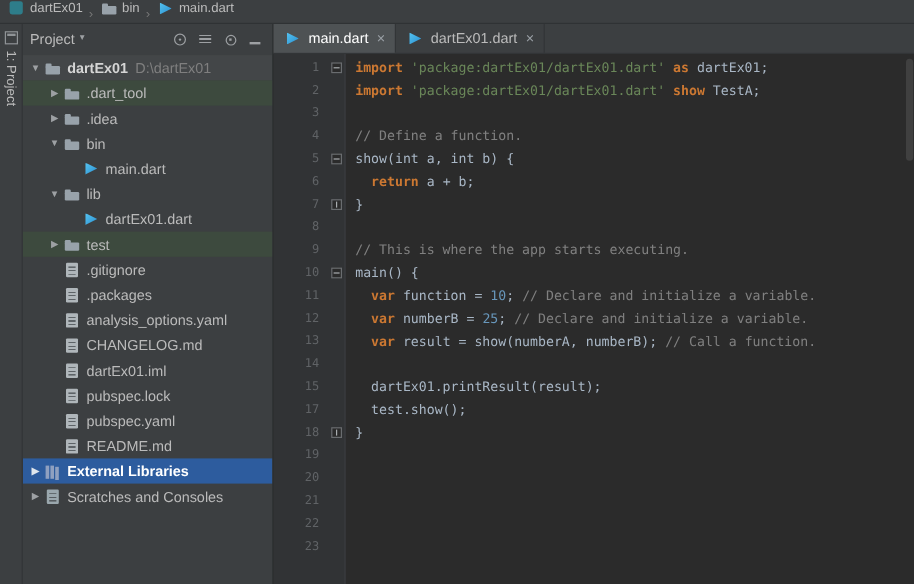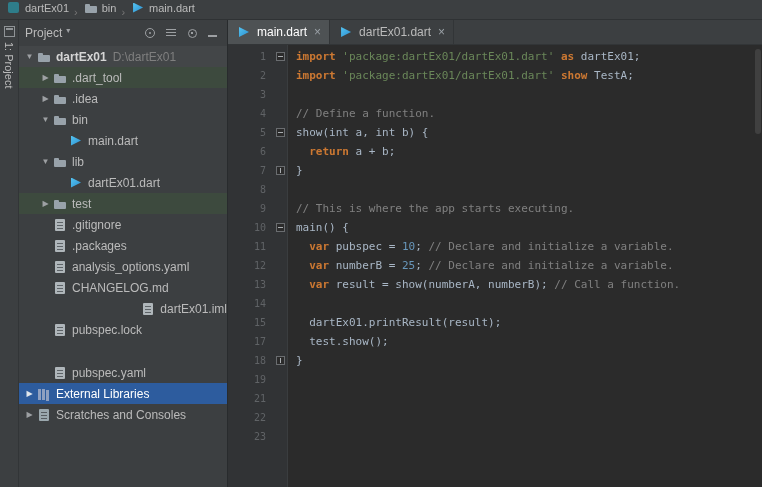--- a/index.html
+++ b/index.html
@@ -199,33 +199,37 @@
             <span class="label">.packages</span>
           </div>
           <div class="row" style="padding-left: 33px;">
             <span class="ic ic-file"></span>
             <span class="label">analysis_options.yaml</span>
           </div>
           <div class="row" style="padding-left: 33px;">
             <span class="ic ic-file"></span>
             <span class="label">CHANGELOG.md</span>
           </div>
-          <div class="row" style="padding-left: 33px; justify-content: flex-end;">
+          <div class="row" style="padding-left: 33px;">
             <span class="ic ic-file"></span>
             <span class="label">dartEx01.iml</span>
           </div>
           <div class="row" style="padding-left: 33px;">
             <span class="ic ic-file"></span>
             <span class="label">pubspec.lock</span>
           </div>
-          <div class="row" style="padding-left: 33px; margin-top: 22px;">
+          <div class="row" style="padding-left: 33px;">
             <span class="ic ic-file"></span>
             <span class="label">pubspec.yaml</span>
           </div>
-          <div class="row selected" style="padding-left: 4px;">
+          <div class="row" style="padding-left: 33px;">
+            <span class="ic ic-file"></span>
+            <span class="label">README.md</span>
+          </div>
+          <div class="row selected" style="padding-left: 4px; font-weight: bold;">
             <span class="chev col"></span>
             <span class="ic ic-library"></span>
             <span class="label">External Libraries</span>
           </div>
           <div class="row" style="padding-left: 4px;">
             <span class="chev col"></span>
             <span class="ic ic-scratch"></span>
             <span class="label">Scratches and Consoles</span>
           </div>
         </div>
@@ -301,21 +305,21 @@
             <div class="cl">
               <span class="ln">10</span>
               <span class="foldcell">
                 <span class="fm minus"></span>
               </span>
               <span class="code"><span class="tok-def">main() {</span></span>
             </div>
             <div class="cl">
               <span class="ln">11</span>
               <span class="foldcell"></span>
-              <span class="code"><span class="tok-def">  </span><span class="tok-kw">var </span><span class="tok-def">pubspec = </span><span class="tok-num">10</span><span class="tok-def">; </span><span class="tok-cmt">// Declare and initialize a variable.</span></span>
+              <span class="code"><span class="tok-def">  </span><span class="tok-kw">var </span><span class="tok-def">function = </span><span class="tok-num">10</span><span class="tok-def">; </span><span class="tok-cmt">// Declare and initialize a variable.</span></span>
             </div>
             <div class="cl">
               <span class="ln">12</span>
               <span class="foldcell"></span>
               <span class="code"><span class="tok-def">  </span><span class="tok-kw">var </span><span class="tok-def">numberB = </span><span class="tok-num">25</span><span class="tok-def">; </span><span class="tok-cmt">// Declare and initialize a variable.</span></span>
             </div>
             <div class="cl">
               <span class="ln">13</span>
               <span class="foldcell"></span>
               <span class="code"><span class="tok-def">  </span><span class="tok-kw">var </span><span class="tok-def">result = show(numberA, numberB); </span><span class="tok-cmt">// Call a function.</span></span>
@@ -337,20 +341,25 @@
             </div>
             <div class="cl">
               <span class="ln">18</span>
               <span class="foldcell">
                 <span class="fm end"></span>
               </span>
               <span class="code"><span class="tok-def">}</span></span>
             </div>
             <div class="cl">
               <span class="ln">19</span>
+              <span class="foldcell"></span>
+              <span class="code"></span>
+            </div>
+            <div class="cl">
+              <span class="ln">20</span>
               <span class="foldcell"></span>
               <span class="code"></span>
             </div>
             <div class="cl">
               <span class="ln">21</span>
               <span class="foldcell"></span>
               <span class="code"></span>
             </div>
             <div class="cl">
               <span class="ln">22</span>

